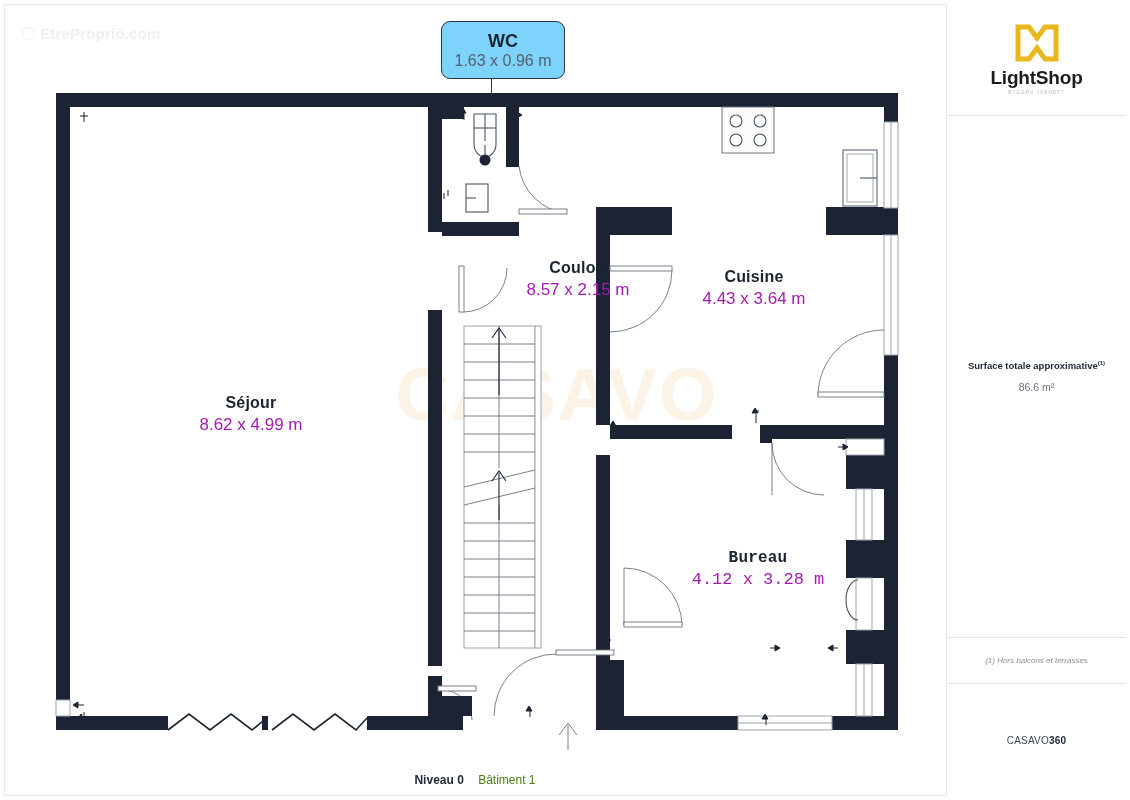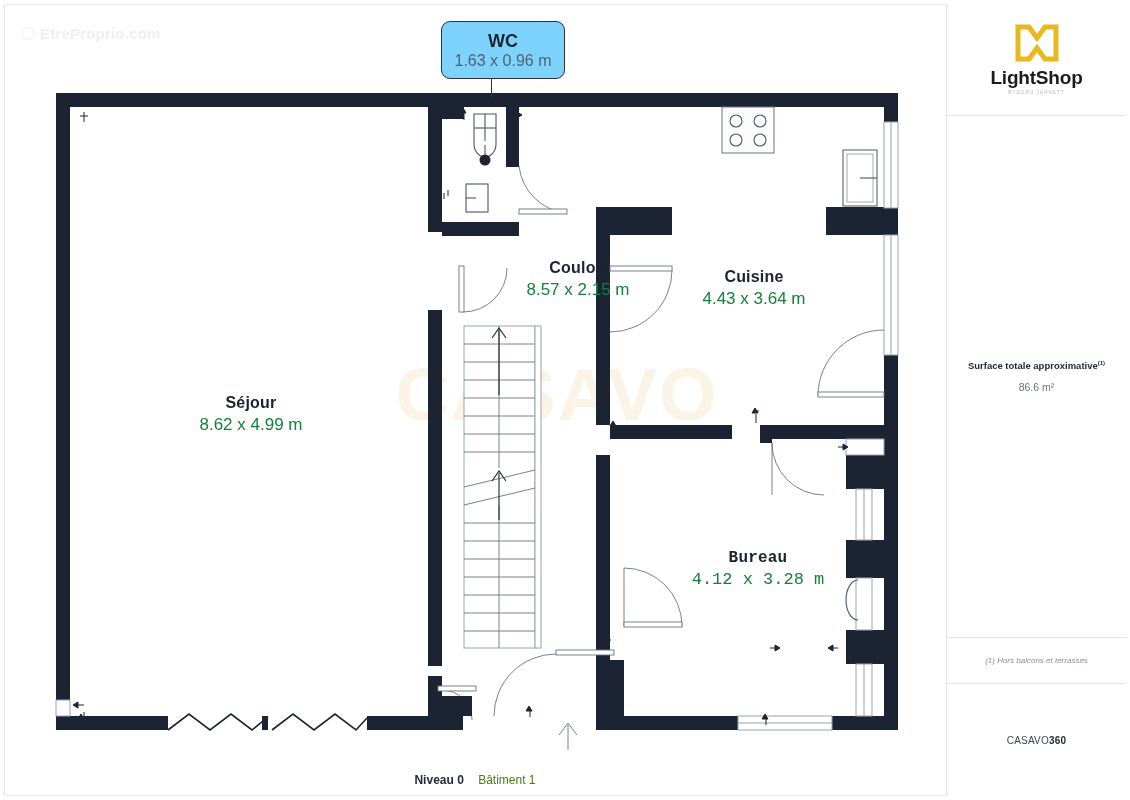--- a/index.html
+++ b/index.html
@@ -50,21 +50,21 @@
   
   .room-label {
     position: absolute; text-align: center; z-index: 6;
     user-select: none;
   }
   .room-label .rname {
     font-size: 16px; font-weight: 700; color: #1a2330;
     letter-spacing: .2px; line-height: 1.25;
   }
   .room-label .rdim {
-    font-size: 17px; font-weight: 400; color: #15803d;
+    font-size: 17px; font-weight: 400; color: #a21caf;
     line-height: 1.45; white-space: nowrap;
   }
   #lbl-sejour  { left: 161px; top: 393px; width: 180px; }
   #lbl-couloir { left: 493px; top: 258px; width: 170px; }
   #lbl-cuisine { left: 678px; top: 267px; width: 152px; }
   #lbl-bureau  { left: 682px; top: 548px; width: 152px; font-family: Liberation Mono, monospace; }
 
   
   #wc-callout {
     position: absolute; left: 430px; top: 21px;

